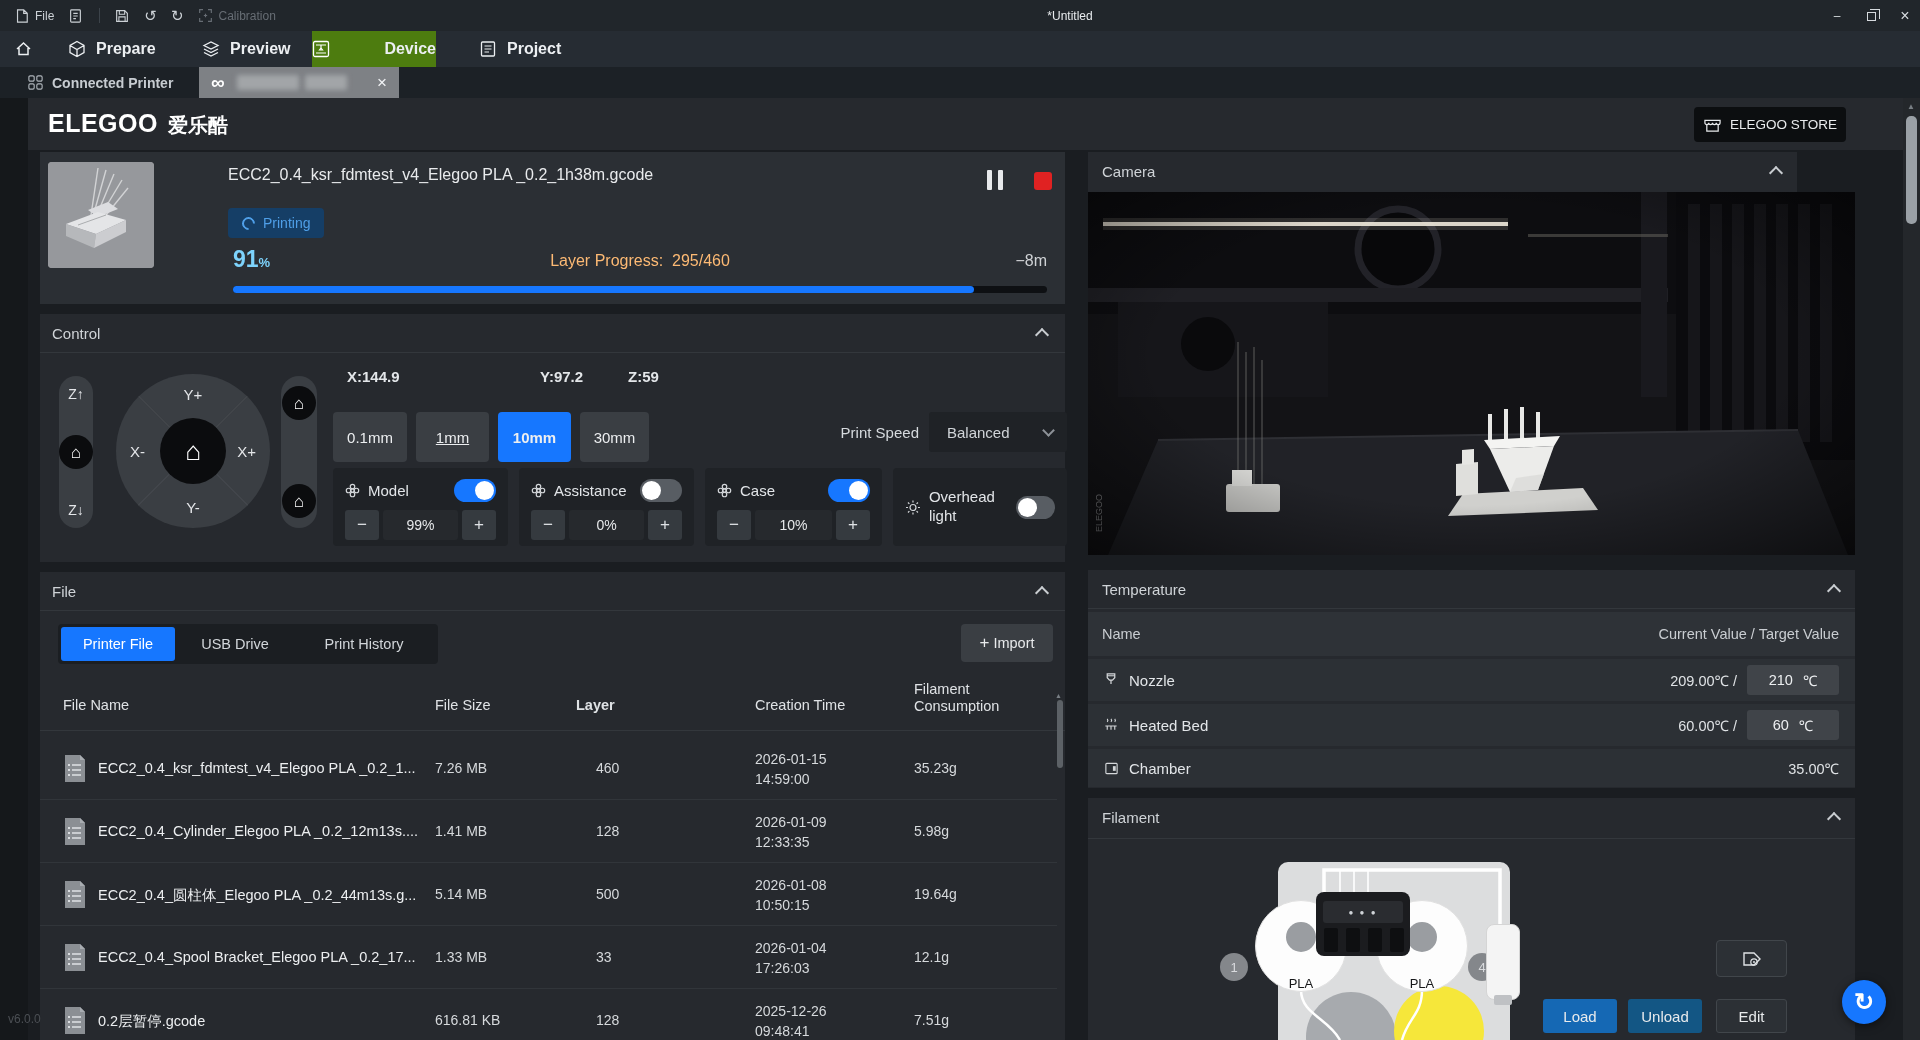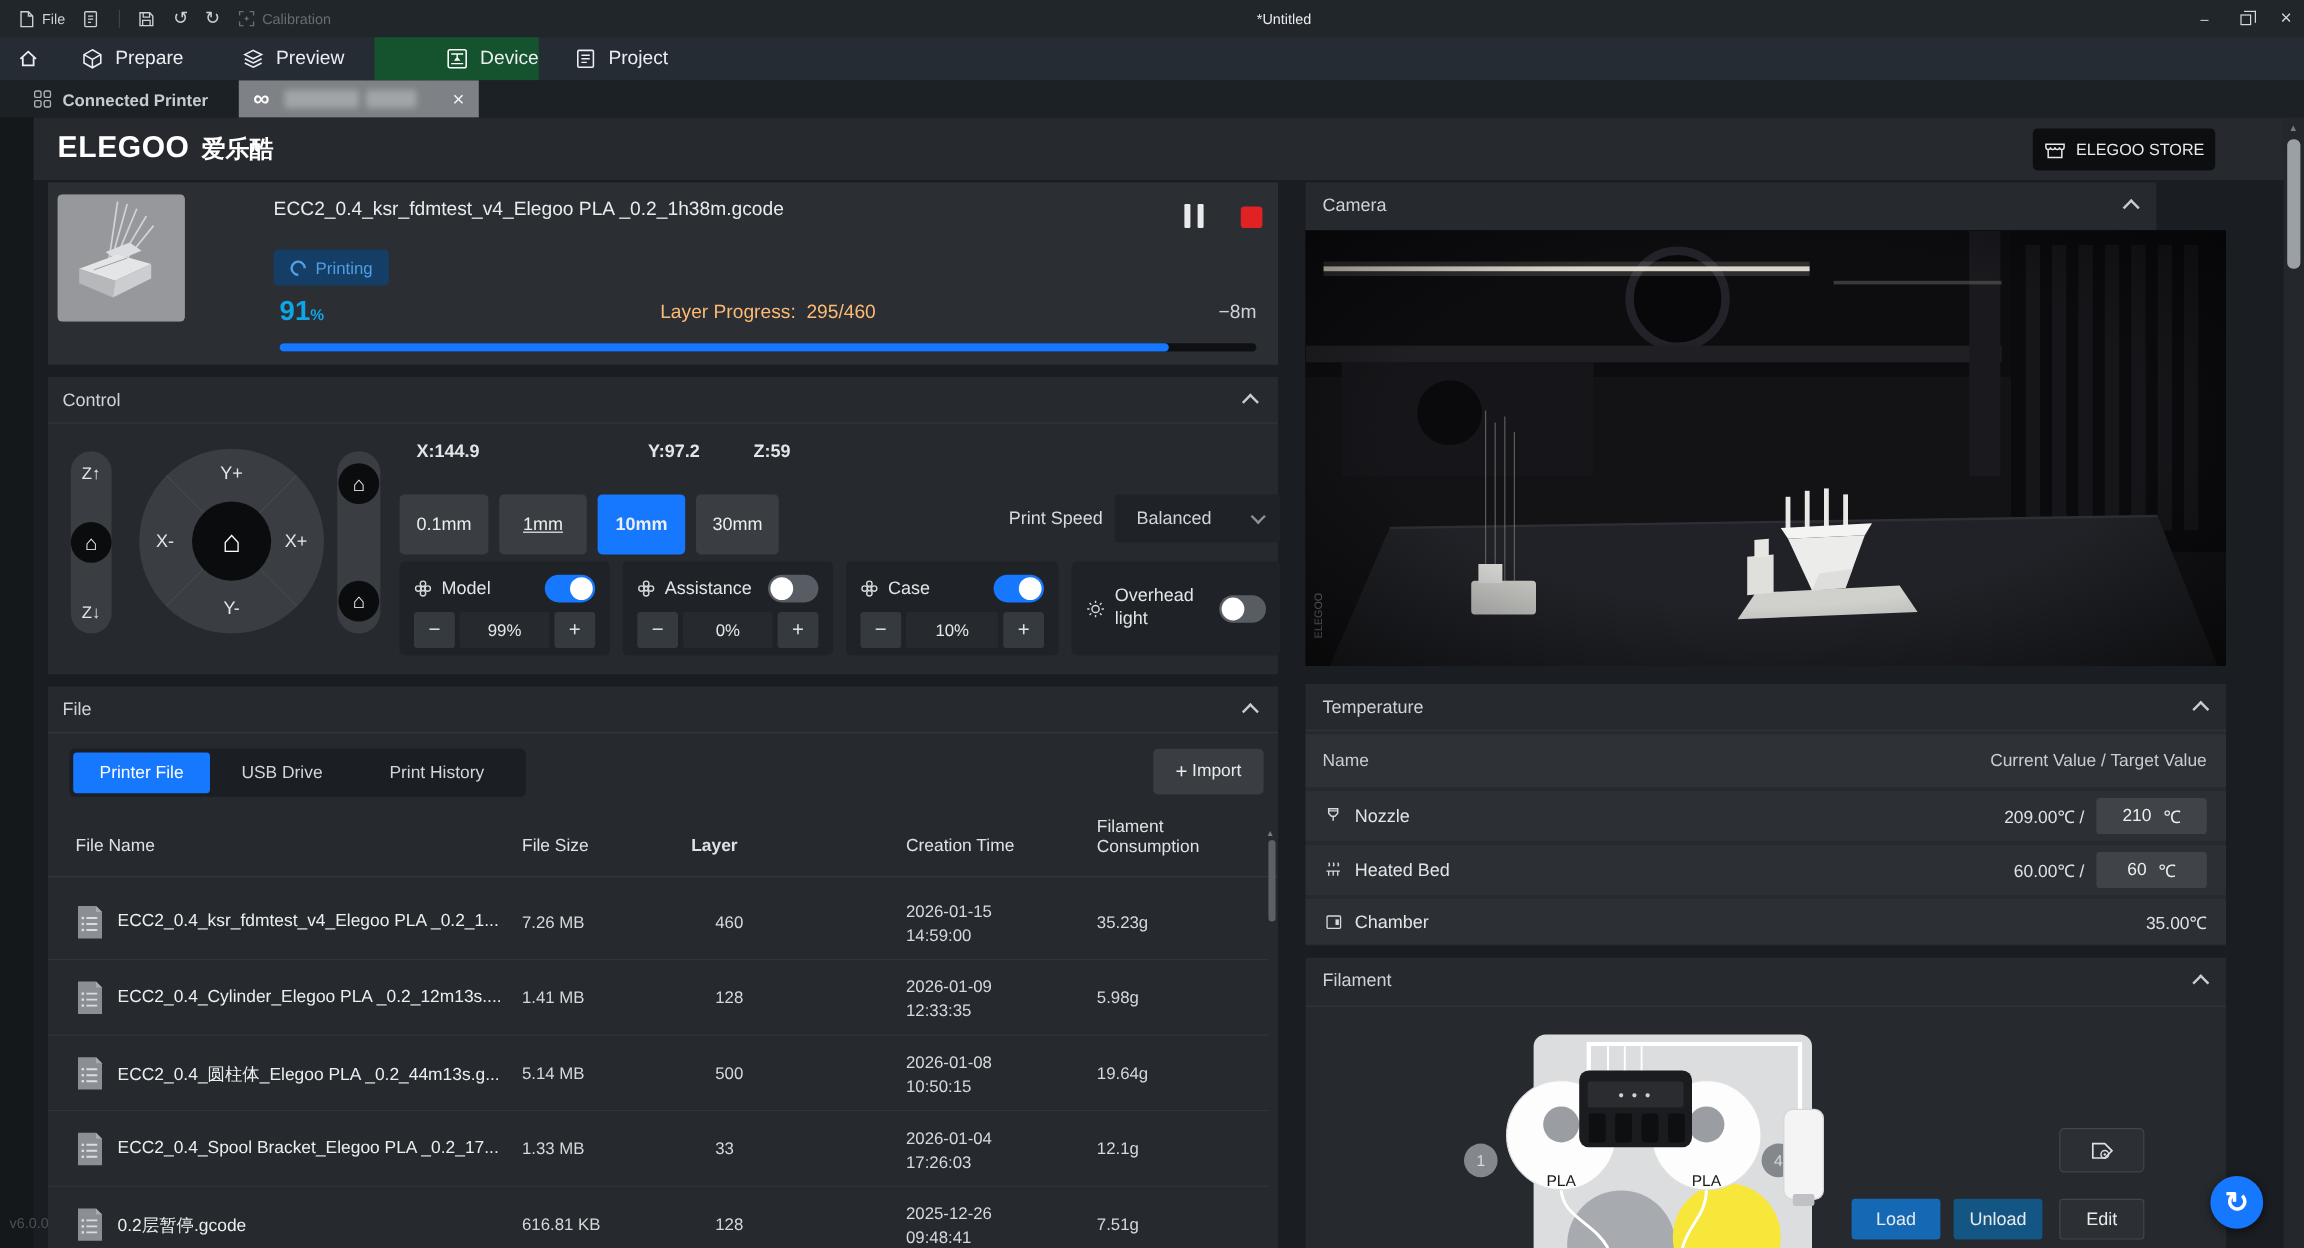--- a/index.html
+++ b/index.html
@@ -15,23 +15,23 @@
   .tb-sep { width:1px; height:15px; background:#3c434a; margin-left:16px; }
   .tb-dim { color:#676d74; }
   .tb-glyph { font-size:15px; line-height:1; }
   .doc-title { position:absolute; left:1000px; width:140px; text-align:center; color:#e8ebee; }
   .win-btn { position:absolute; top:0; height:31px; width:34px; display:flex; align-items:center; justify-content:center; color:#d6dade; }
   .restore-ic { width:9px; height:9px; border:1px solid #d6dade; position:relative; margin-top:2px; }
   .restore-ic:before { content:""; position:absolute; left:2px; top:-4px; width:9px; height:9px; border:1px solid #d6dade; border-bottom:none; border-left:none; }
 
   
   .navbar { position:absolute; left:0; top:31px; width:1920px; height:36px; background:#262c33; }
-  .nav-item { position:absolute; top:0; height:36px; display:flex; align-items:center; gap:10px; font-size:16px; color:#eceff2; }
+  .nav-item { position:absolute; top:0; height:36px; display:flex; align-items:center; gap:10px; font-size:16px; color:#eceff2;font-weight:bold; }
   .nav-item svg { display:block; }
-  .nav-device { left:312px; width:137px; background:#14532d; justify-content:flex-end; }
+  .nav-device { left:312px; width:124px; background:#4d7c0f; justify-content:space-between; }
 
   
   .printerbar { position:absolute; left:0; top:67px; width:1920px; height:31px; background:#1c2126; }
   .pb-label { position:absolute; left:28px; top:0; height:31px; display:flex; align-items:center; gap:9px;
               font-size:14px; font-weight:bold; color:#c7ccd1; }
   .pb-tab { position:absolute; left:199px; top:0; width:200px; height:31px; background:#7e8185;
             display:flex; align-items:center; color:#fff; }
   .pb-logo { font-size:19px; font-weight:bold; margin-left:12px; line-height:1; }
   .blur-block { height:15px; background:#9ia; background:#a2a5a8; filter:blur(2.5px); border-radius:2px; }
   .pb-close { margin-left:auto; margin-right:12px; font-size:17px; color:#f2f4f6; }
@@ -56,21 +56,21 @@
   .status-panel { left:40px; top:152px; width:1025px; height:152px; background:#2b2f34; }
   .thumb { position:absolute; left:8px; top:10px; width:106px; height:106px; border-radius:4px; overflow:hidden; background:#96989c; }
   .job-name { position:absolute; left:188px; top:14px; font-size:16px; color:#e9ebed; }
   .badge { position:absolute; left:188px; top:56px; height:30px; padding:0 14px; background:#153e66; border-radius:4px;
            display:flex; align-items:center; gap:8px; font-size:14px; color:#4f9fe8; }
   .spinner { width:13px; height:13px; border:2.5px solid #4f9fe8; border-right-color:transparent; border-radius:50%; transform:rotate(45deg); }
   .pause-btn { position:absolute; left:942px; top:18px; width:26px; height:24px; display:flex; gap:6px; justify-content:center; }
   .pause-btn span { width:5px; height:20px; background:#e8eaec; border-radius:1px; }
   .stop-btn { position:absolute; left:994px; top:20px; width:18px; height:18px; background:#e02222; border-radius:3px; }
   .prog-row { position:absolute; left:193px; right:18px; top:94px; height:30px; }
-  .pct { position:absolute; left:0; top:0; font-size:23px; font-weight:bold; color:#0ea5e9; }
+  .pct { position:absolute; left:0; top:0; font-size:23px; font-weight:bold; color:#7dd3fc; }
   .pct-unit { font-size:13px; font-weight:bold; }
   .layer-text { position:absolute; left:0; right:0; top:6px; text-align:center; font-size:16px; color:#fdba74; }
   .remain { position:absolute; right:0; top:6px; font-size:16px; color:#cfd2d5; }
   .prog-bar { position:absolute; left:193px; right:18px; top:134px; height:7px; background:#0e1013; border-radius:4px; }
   .prog-fill { height:7px; background:#1677ff; border-radius:4px; width:0; }
 
   
   .control-panel { left:40px; top:314px; width:1025px; height:248px; }
   .pill { position:absolute; width:34px; background:#3a3e43; border-radius:17px; display:flex; flex-direction:column;
           align-items:center; justify-content:space-between; padding:10px 0; color:#e4e6e9; font-size:14px; }

